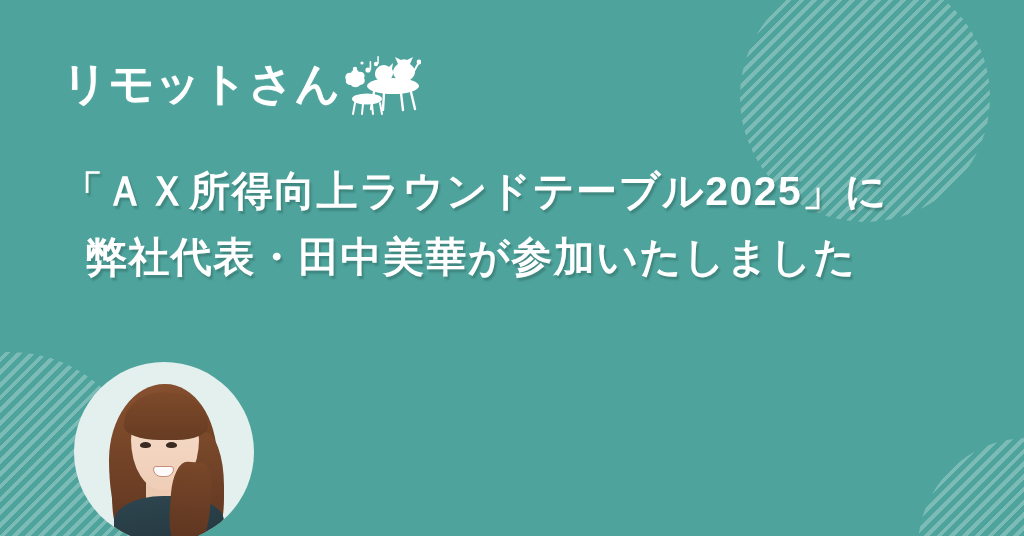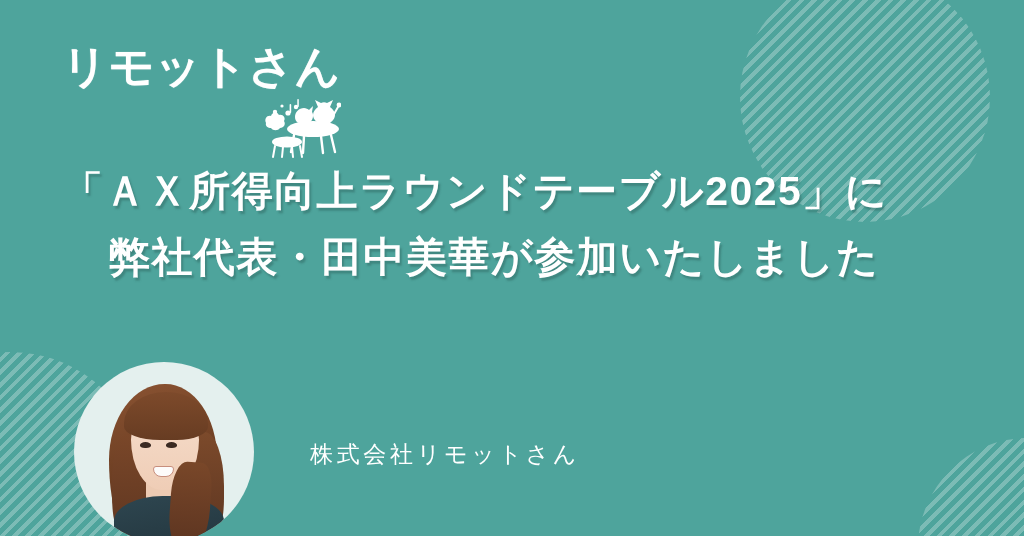--- a/index.html
+++ b/index.html
@@ -49,23 +49,22 @@
     left: 918px;
     top: 438px;
   }
 
   
   #logo {
     position: absolute;
     left: 62px;
     top: 44px;
     display: flex;
-    align-items: flex-end;
+    align-items: center;
     height: 78px;
-    flex-direction: column;
   }
   #logo-text {
     color: #ffffff;
     font-size: 45px;
     font-weight: 700;
     letter-spacing: 0.01em;
     line-height: 1;
     white-space: nowrap;
     text-shadow: 0 0 1px rgba(255,255,255,0.6);
   }
@@ -85,21 +84,21 @@
     font-weight: 700;
     letter-spacing: 0.035em;
     line-height: 1.62;
     text-shadow: 2px 3px 2px rgba(40,90,86,0.40);
   }
   #headline .hl-line {
     display: block;
     white-space: nowrap;
   }
   #headline .hl-line-1 { padding-left: 62px; }
-  #headline .hl-line-2 { padding-left: 109px; }
+  #headline .hl-line-2 { padding-left: 86px; }
 
   
   #portrait {
     position: absolute;
     left: 74px;
     top: 362px;
     width: 180px;
     height: 180px;
     border-radius: 50%;
     background: #e4f0ee;
@@ -279,16 +278,15 @@
     <div id="ph-bangs"></div>
     <div class="ph-eye" id="ph-eye-l"></div>
     <div class="ph-eye" id="ph-eye-r"></div>
     <div id="ph-mouth"></div>
     <div id="ph-body"></div>
     <div id="ph-hand"></div>
     <div id="ph-hair-front"></div>
   </div>
 
   <div id="byline">
-    <span class="by-line">株式会社リモットさん</span>
   </div>
 
 </div>
 
 </body></html>

